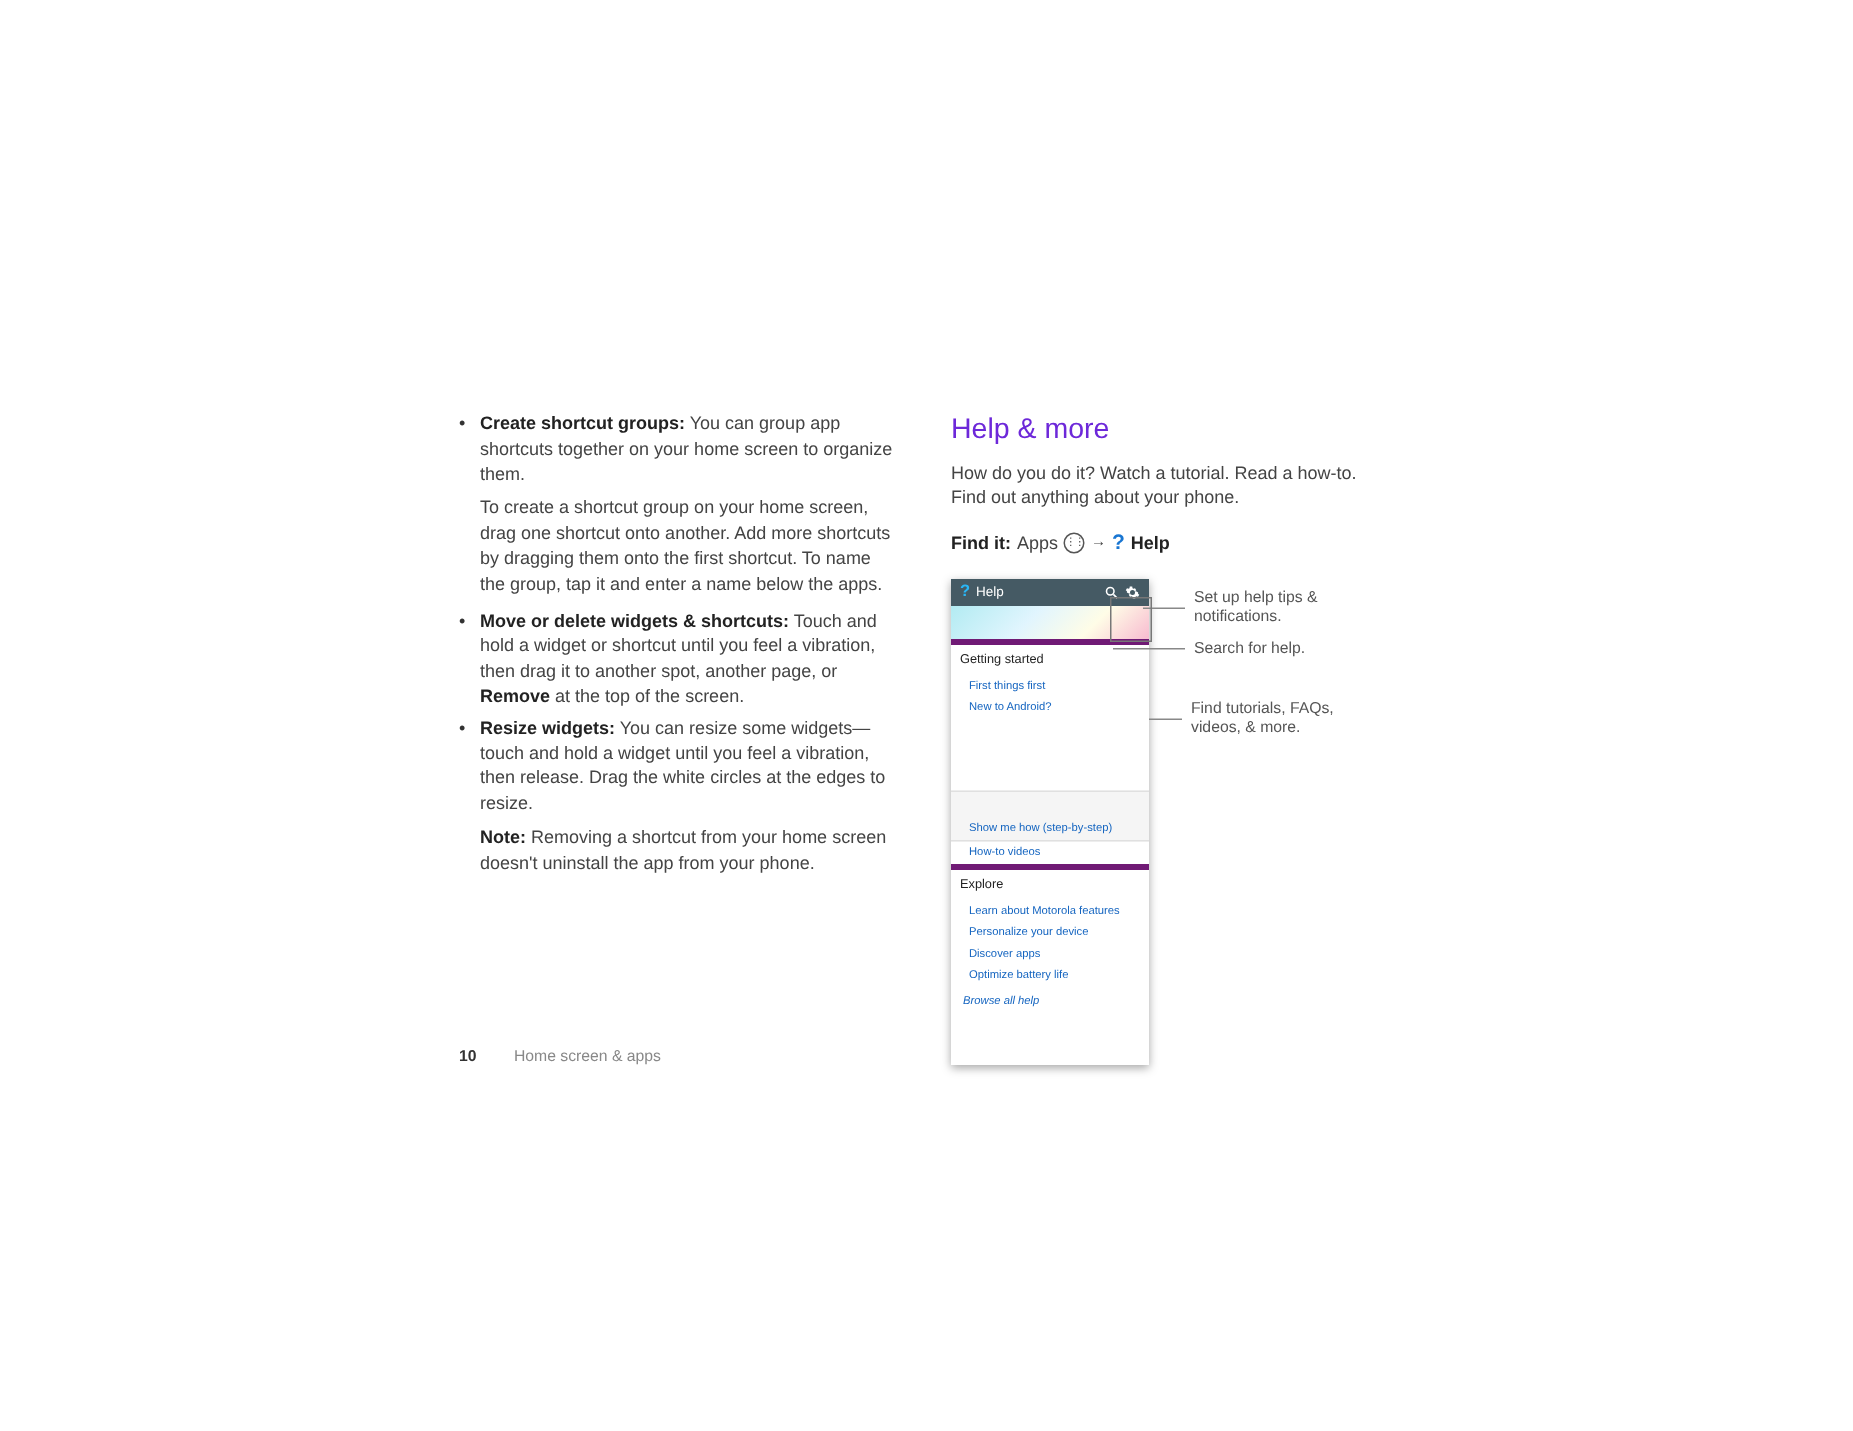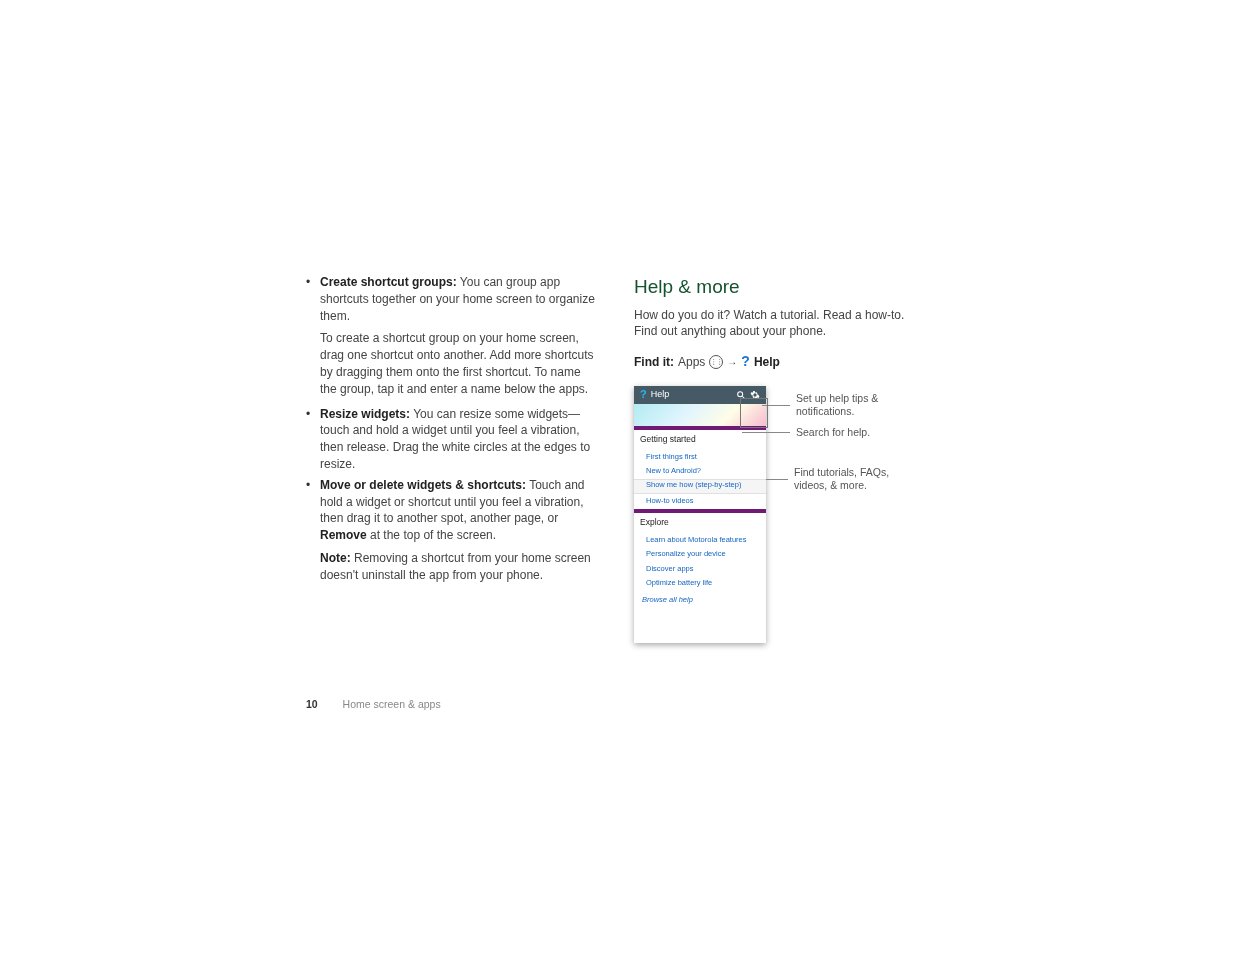--- a/index.html
+++ b/index.html
@@ -20,21 +20,21 @@
     gap: 36px;
   }
   .col-left { width: 292px; font-size: 12px; line-height: 1.4; color: #444; }
   .col-right { width: 282px; font-size: 12px; line-height: 1.4; color: #444; }
   .bullet { display: flex; margin-bottom: 4px; }
   .bullet .dot { width: 14px; flex-shrink:0; }
   .bullet .dot::before { content: "•"; font-size: 12px; color: #333; }
   .bullet-body { flex: 1; }
   .indent { padding-left: 14px; margin-top: 6px; margin-bottom: 8px; }
   strong { font-weight: bold; color: #222; }
-  h2 { font-size: 19px; font-weight: normal; color: #14532d; margin-bottom: 6px; }
+  h2 { font-size: 19px; font-weight: normal; color: #6d28d9; margin-bottom: 6px; }
   .find-it { margin-top: 12px; margin-bottom: 14px; display:flex; align-items:center; gap:4px; font-size:12px; }
   .find-it .apps-icon {
     display:inline-flex; width:14px; height:14px; border:1px solid #555; border-radius:7px;
     align-items:center; justify-content:center; font-size:7px; line-height:1;
   }
   .find-it .apps-icon::before { content:"⋮⋮"; letter-spacing:-1px; }
   .find-it .arrow { font-size:10px; }
   .find-it .q-icon { color:#1976d2; font-weight:bold; font-size:14px; }
 
   
@@ -53,21 +53,21 @@
   }
   .phone-header .q { color:#29b6f6; font-weight:bold; font-size:11px;}
   .phone-header .title { flex:1; font-size:9px; }
   .phone-header .ic { width:10px; display:inline-flex; justify-content:center; font-size:10px; }
   .phone-banner {
     height:22px;
     background: linear-gradient(135deg,#b2ebf2 0%, #e1f5fe 40%, #fffde7 70%, #f8bbd0 100%);
   }
   .phone-section { padding:4px 6px; font-size:8.5px; color:#222; border-top:4px solid #701a75;}
   .phone-link { padding:2px 12px; font-size:7.5px; color:#1565c0; }
-  .phone-link.hl { background:#f5f5f5; border-top:1px solid #e0e0e0; border-bottom:1px solid #e0e0e0; padding-top:0; padding-bottom:3px;}
+  .phone-link.hl { background:#f5f5f5; border-top:1px solid #e0e0e0; border-bottom:1px solid #e0e0e0; padding-top:19px; padding-bottom:3px;margin-top:48px;}
   .browse-all { padding:4px 8px; font-size:7.5px; color:#1565c0; font-style:italic;}
   .phone-pad { height:34px; }
 
   
   .callout { position:absolute; display:flex; align-items:center; font-size:10.5px; color:#555; }
   .callout .line { height:1px; background:#888; flex-shrink:0; }
   .callout .text { margin-left:6px; line-height:1.3; }
   .callout .box {
     border:1px solid #777; position:absolute; pointer-events:none;
   }
@@ -93,31 +93,31 @@
 
   <div class="col-left">
     <div class="bullet">
       <div class="dot"></div>
       <div class="bullet-body">
         <strong>Create shortcut groups:</strong><span> You can group app shortcuts together on your home screen to organize them.</span>
       </div>
     </div>
     <div class="indent">To create a shortcut group on your home screen, drag one shortcut onto another. Add more shortcuts by dragging them onto the first shortcut. To name the group, tap it and enter a name below the apps.</div>
 
+    <div class="bullet" style="margin-top:4px;">
+      <div class="dot"></div>
+      <div class="bullet-body">
+        <strong>Move or delete widgets &amp; shortcuts:</strong><span> Touch and hold a widget or shortcut until you feel a vibration, then drag it to another spot, another page, or </span><strong>Remove</strong><span> at the top of the screen.</span>
+      </div>
+    </div>
+
     <div class="bullet">
       <div class="dot"></div>
       <div class="bullet-body">
         <strong>Resize widgets:</strong><span> You can resize some widgets—touch and hold a widget until you feel a vibration, then release. Drag the white circles at the edges to resize.</span>
-      </div>
-    </div>
-
-    <div class="bullet" style="margin-top:4px;">
-      <div class="dot"></div>
-      <div class="bullet-body">
-        <strong>Move or delete widgets &amp; shortcuts:</strong><span> Touch and hold a widget or shortcut until you feel a vibration, then drag it to another spot, another page, or </span><strong>Remove</strong><span> at the top of the screen.</span>
       </div>
     </div>
     <div class="indent">
       <strong>Note:</strong><span> Removing a shortcut from your home screen doesn't uninstall the app from your phone.</span>
     </div>
 
   </div>
 
   <div class="col-right">
     <h2>Help &amp; more</h2>

